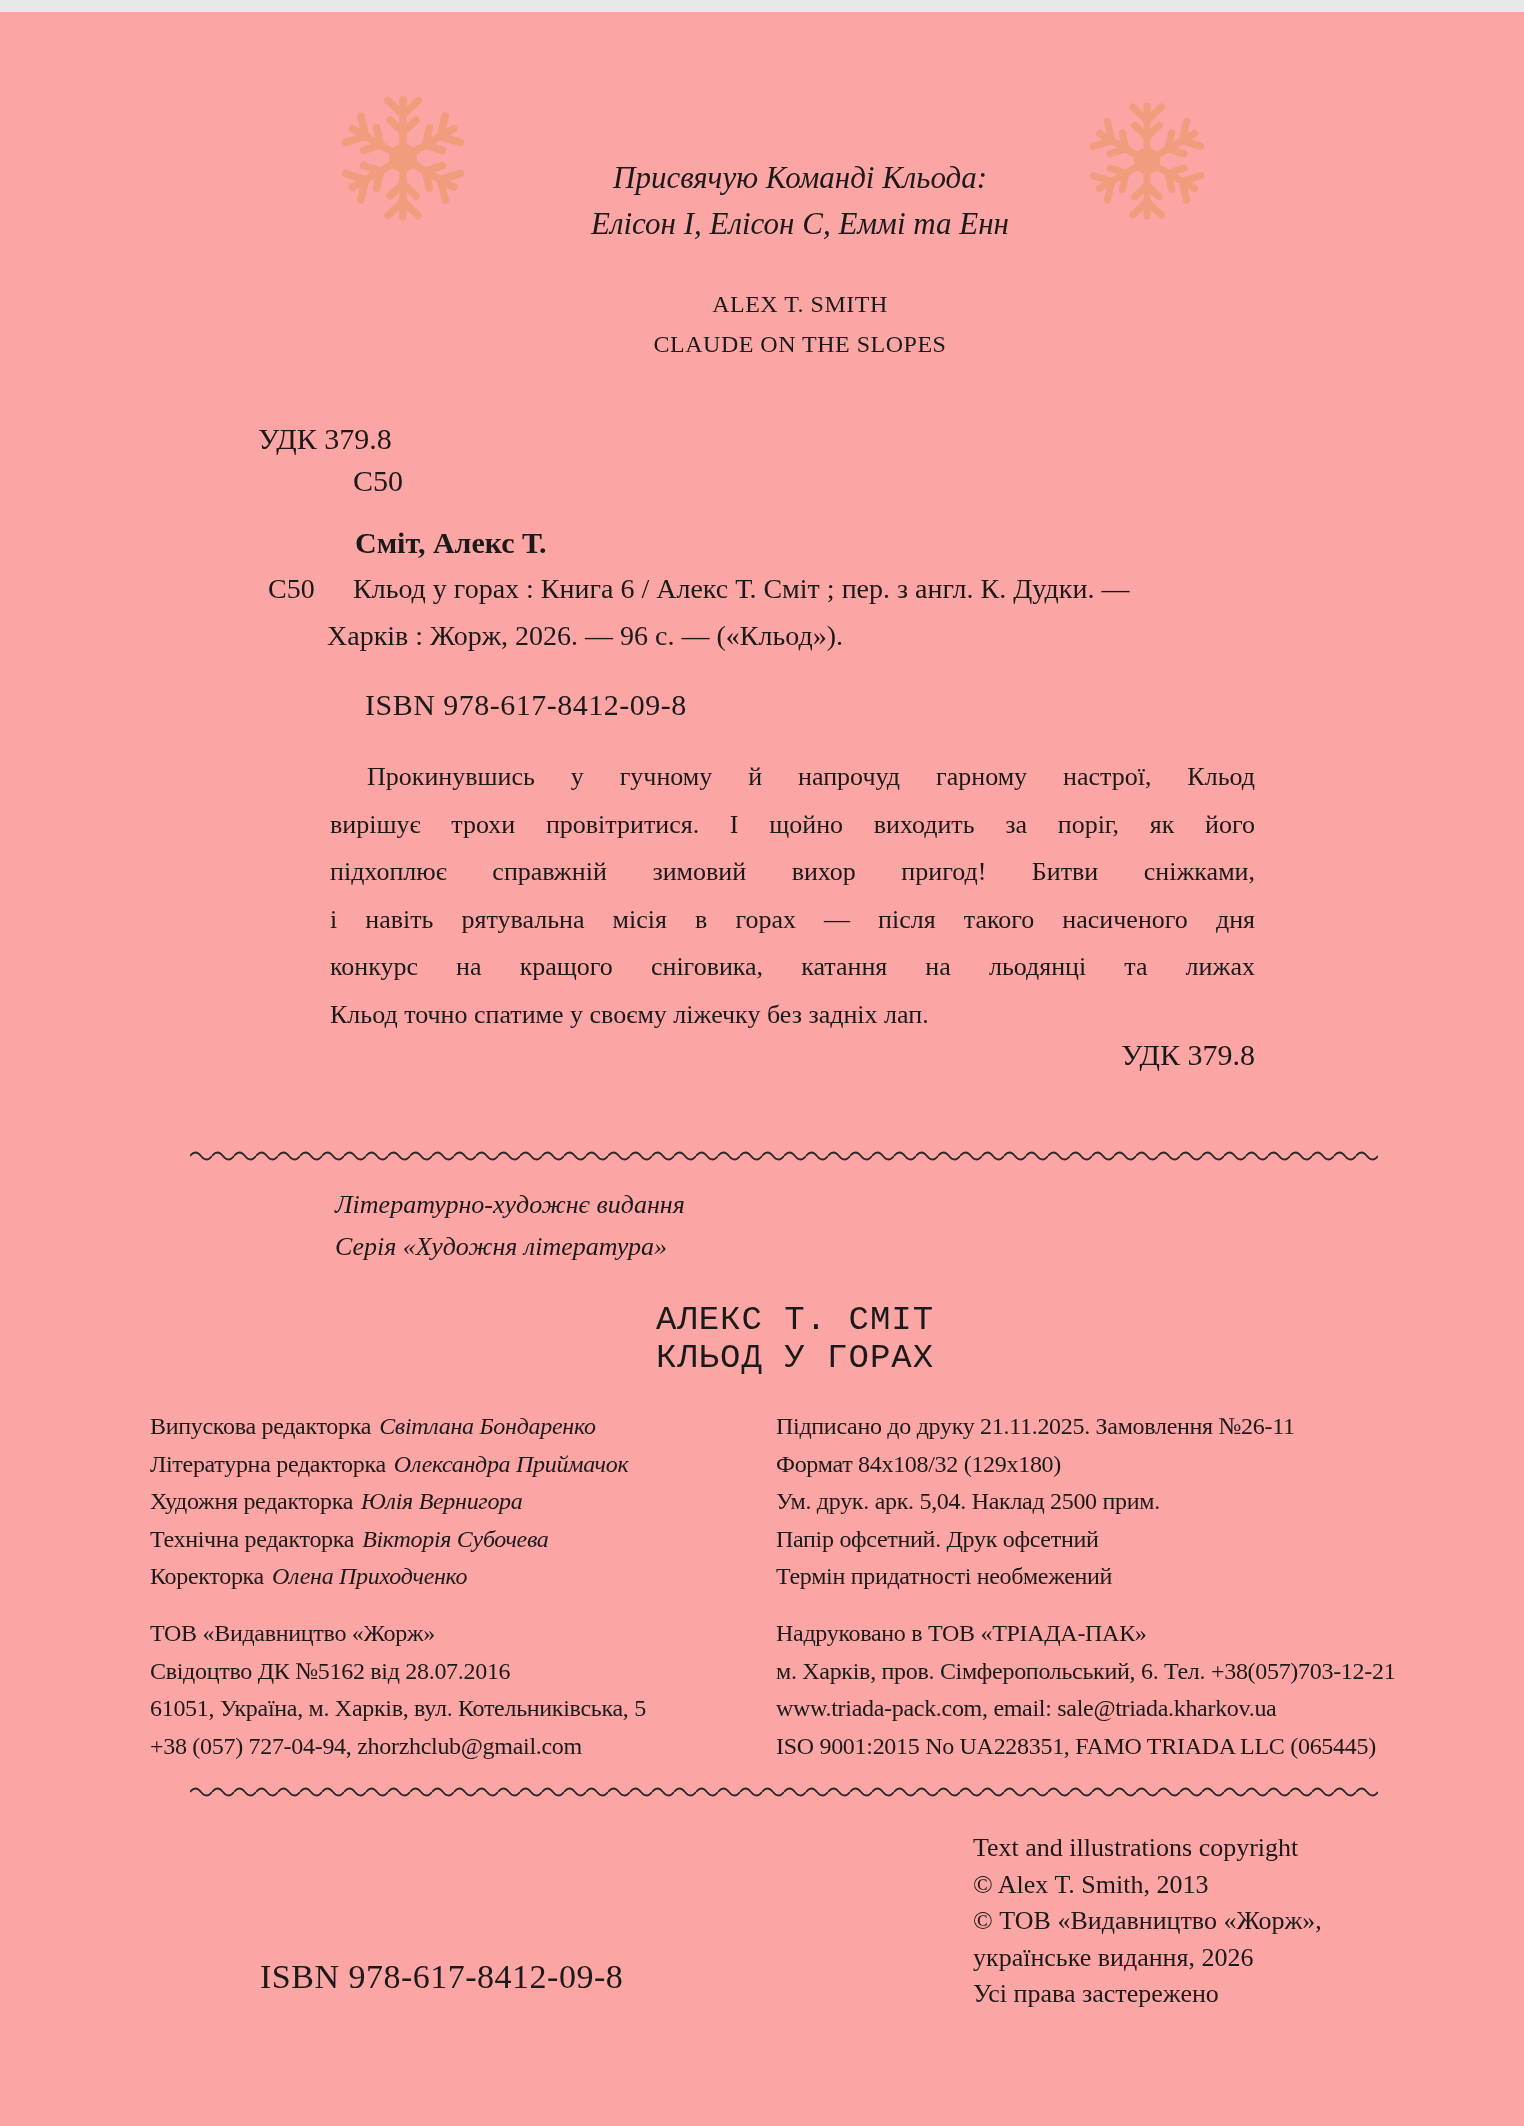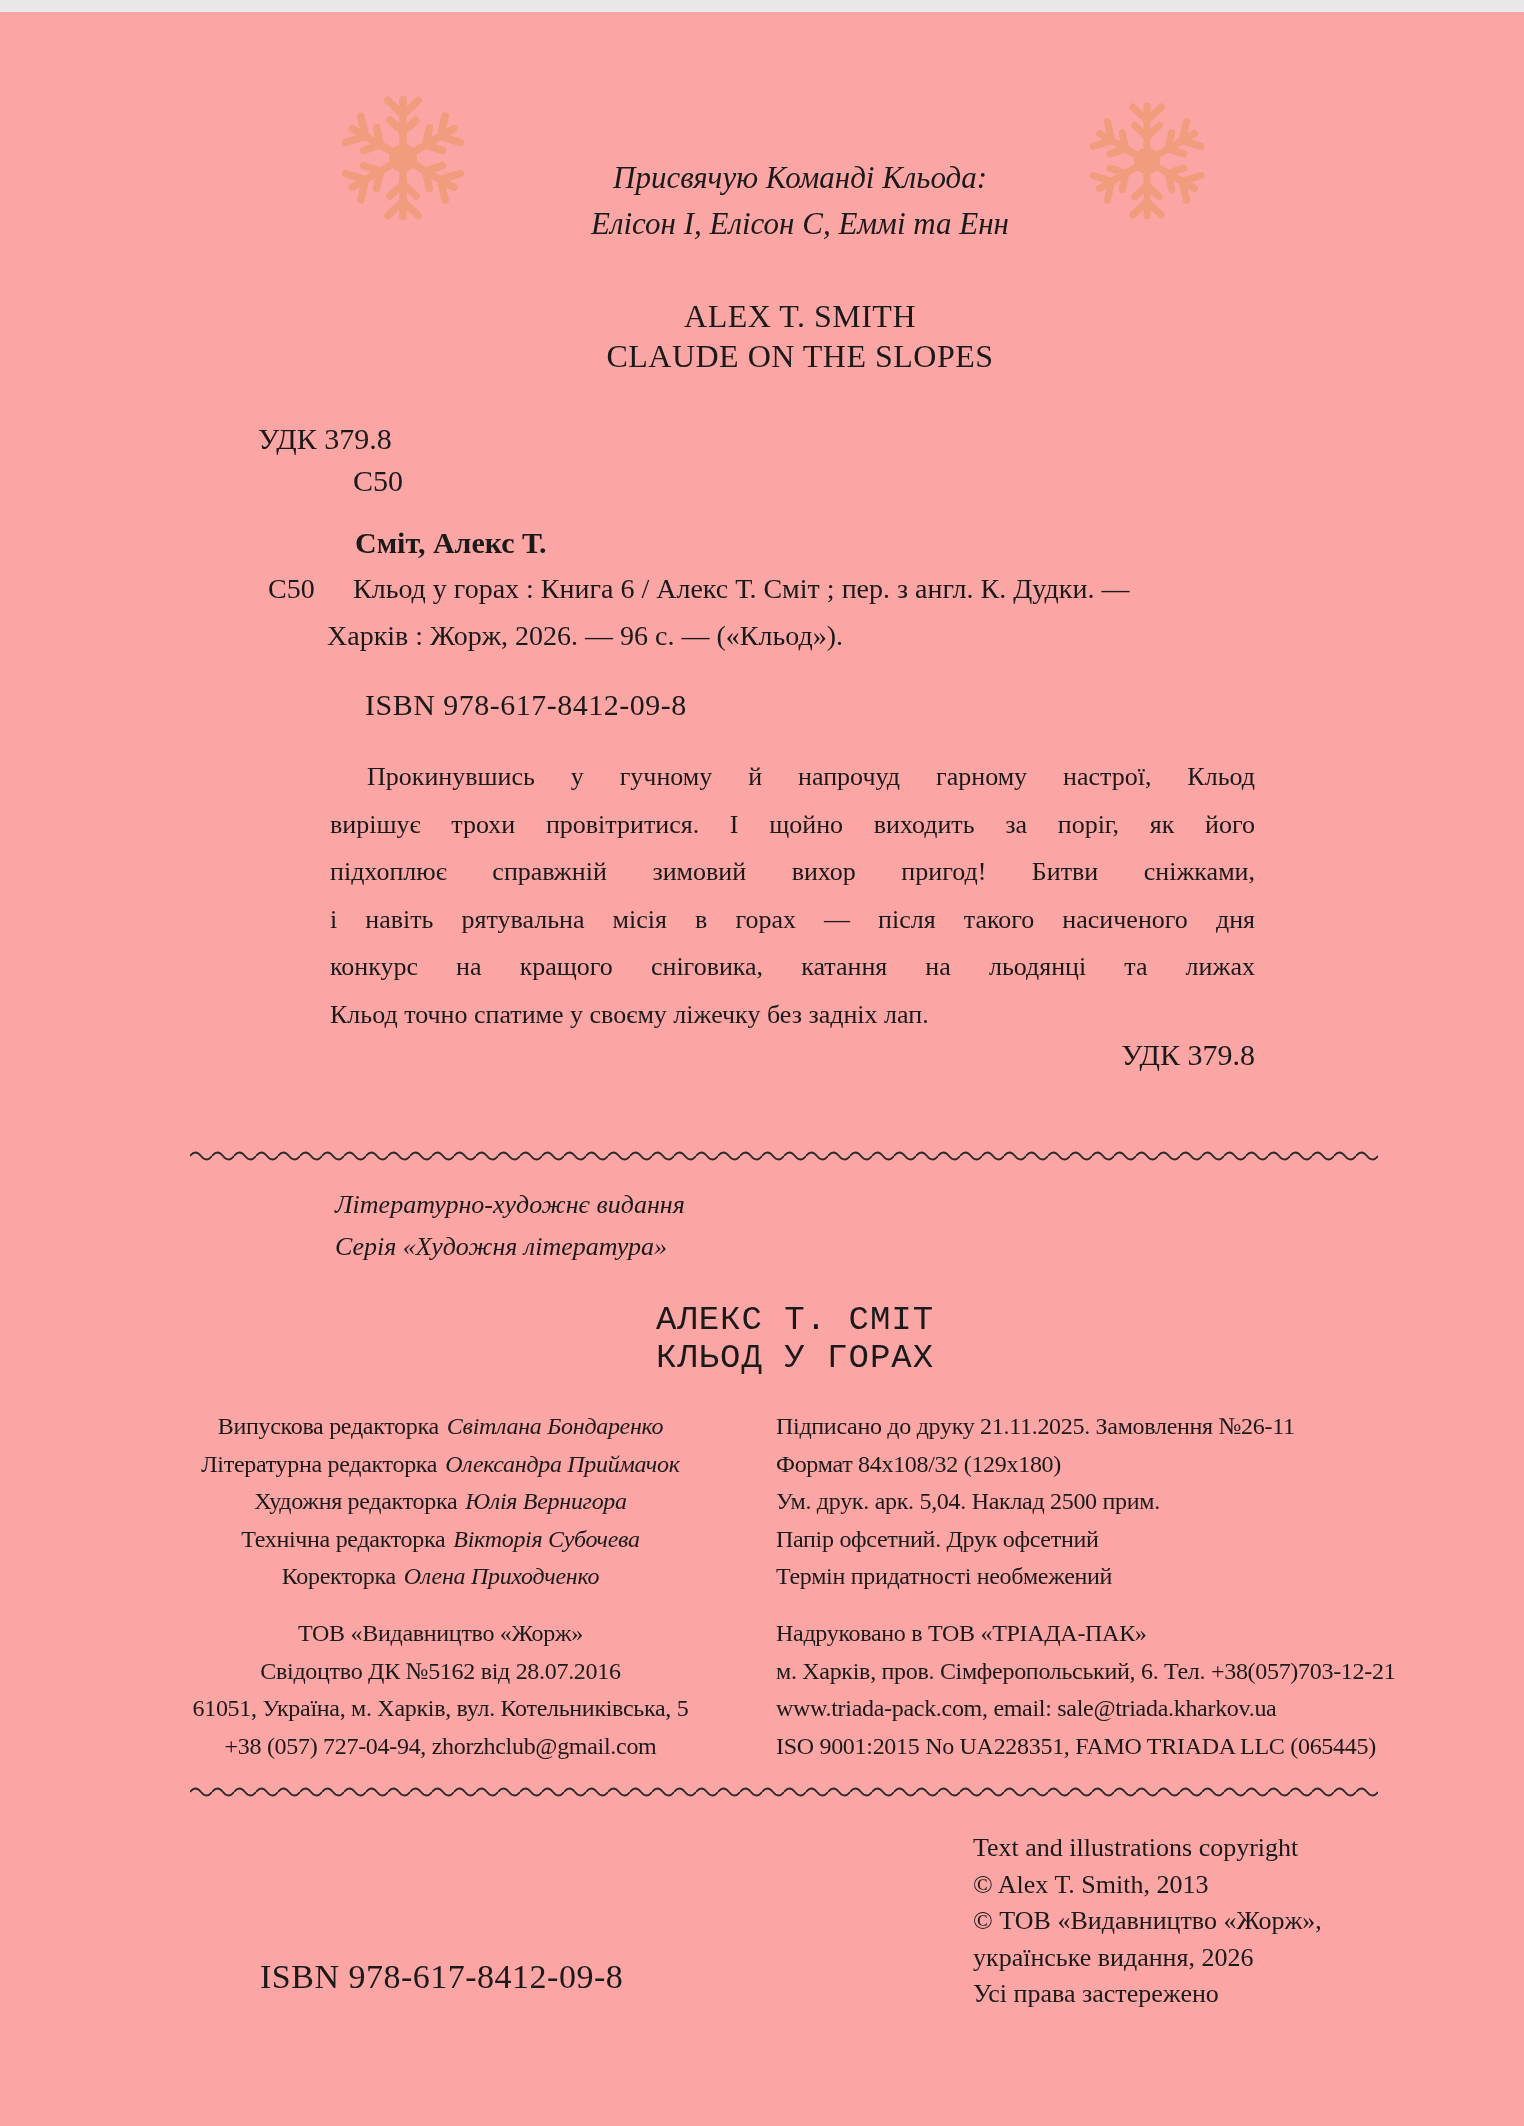--- a/index.html
+++ b/index.html
@@ -13,22 +13,22 @@
     overflow:hidden;
   }
   .abs{position:absolute;}
 
   .ded{
     left:340px;top:143px;width:920px;
     text-align:center;font-style:italic;
     font-size:31px;line-height:46px;
   }
   .titleblock{
-    left:340px;top:284px;width:920px;
-    text-align:center;font-size:32px;line-height:40px;letter-spacing:.5px;
+    left:340px;top:272px;width:920px;
+    text-align:center;font-size:24px;line-height:40px;letter-spacing:.5px;
   }
   .udc-top{left:258px;top:410px;font-size:30px;}
   .c50-top{left:353px;top:452px;font-size:30px;}
   .author-b{left:355px;top:514px;font-size:30px;font-weight:bold;}
   .entry-code{left:268px;top:561px;font-size:28px;}
   .entry-l1{left:353px;top:561px;font-size:28px;white-space:nowrap;}
   .entry-l2{left:327px;top:608px;font-size:28px;font-family:Liberation Serif, serif;}
   .isbn-top{left:365px;top:676px;font-size:30px;letter-spacing:.5px;}
 
   .annot{left:330px;top:741px;width:925px;font-size:26px;line-height:47.5px;}
@@ -39,21 +39,21 @@
   .udc-bot{left:330px;top:1026px;width:925px;text-align:right;font-size:30px;}
 
   .wave-svg{display:block;}
   .wave1{left:190px;top:1136px;}
   .wave2{left:190px;top:1772px;}
 
   .edition{left:335px;top:1172px;width:920px;font-size:26px;line-height:42px;font-style:italic;}
   .edition2{left:335px;top:1289px;width:920px;text-align:center;font-size:34px;line-height:38px;letter-spacing:1px;font-family:Liberation Mono, monospace;}
 
   .col{font-size:24px;line-height:37.5px;letter-spacing:-0.3px;}
-  .col-left{left:142px;width:597px;text-align:center;}
+  .col-left{left:150px;width:597px;text-align:left;}
   .col-right{left:776px;width:620px;text-align:left;}
   .editors{top:1396px;}
   .printdetails{top:1396px;}
   .publisher{top:1603px;}
   .printer{top:1603px;}
   .name{font-style:italic;margin-left:8px;}
 
   .copy{left:973px;top:1818px;width:430px;font-size:26px;line-height:36.5px;}
   .isbn-bot{left:260px;top:1946px;font-size:34px;letter-spacing:.5px;}
 

